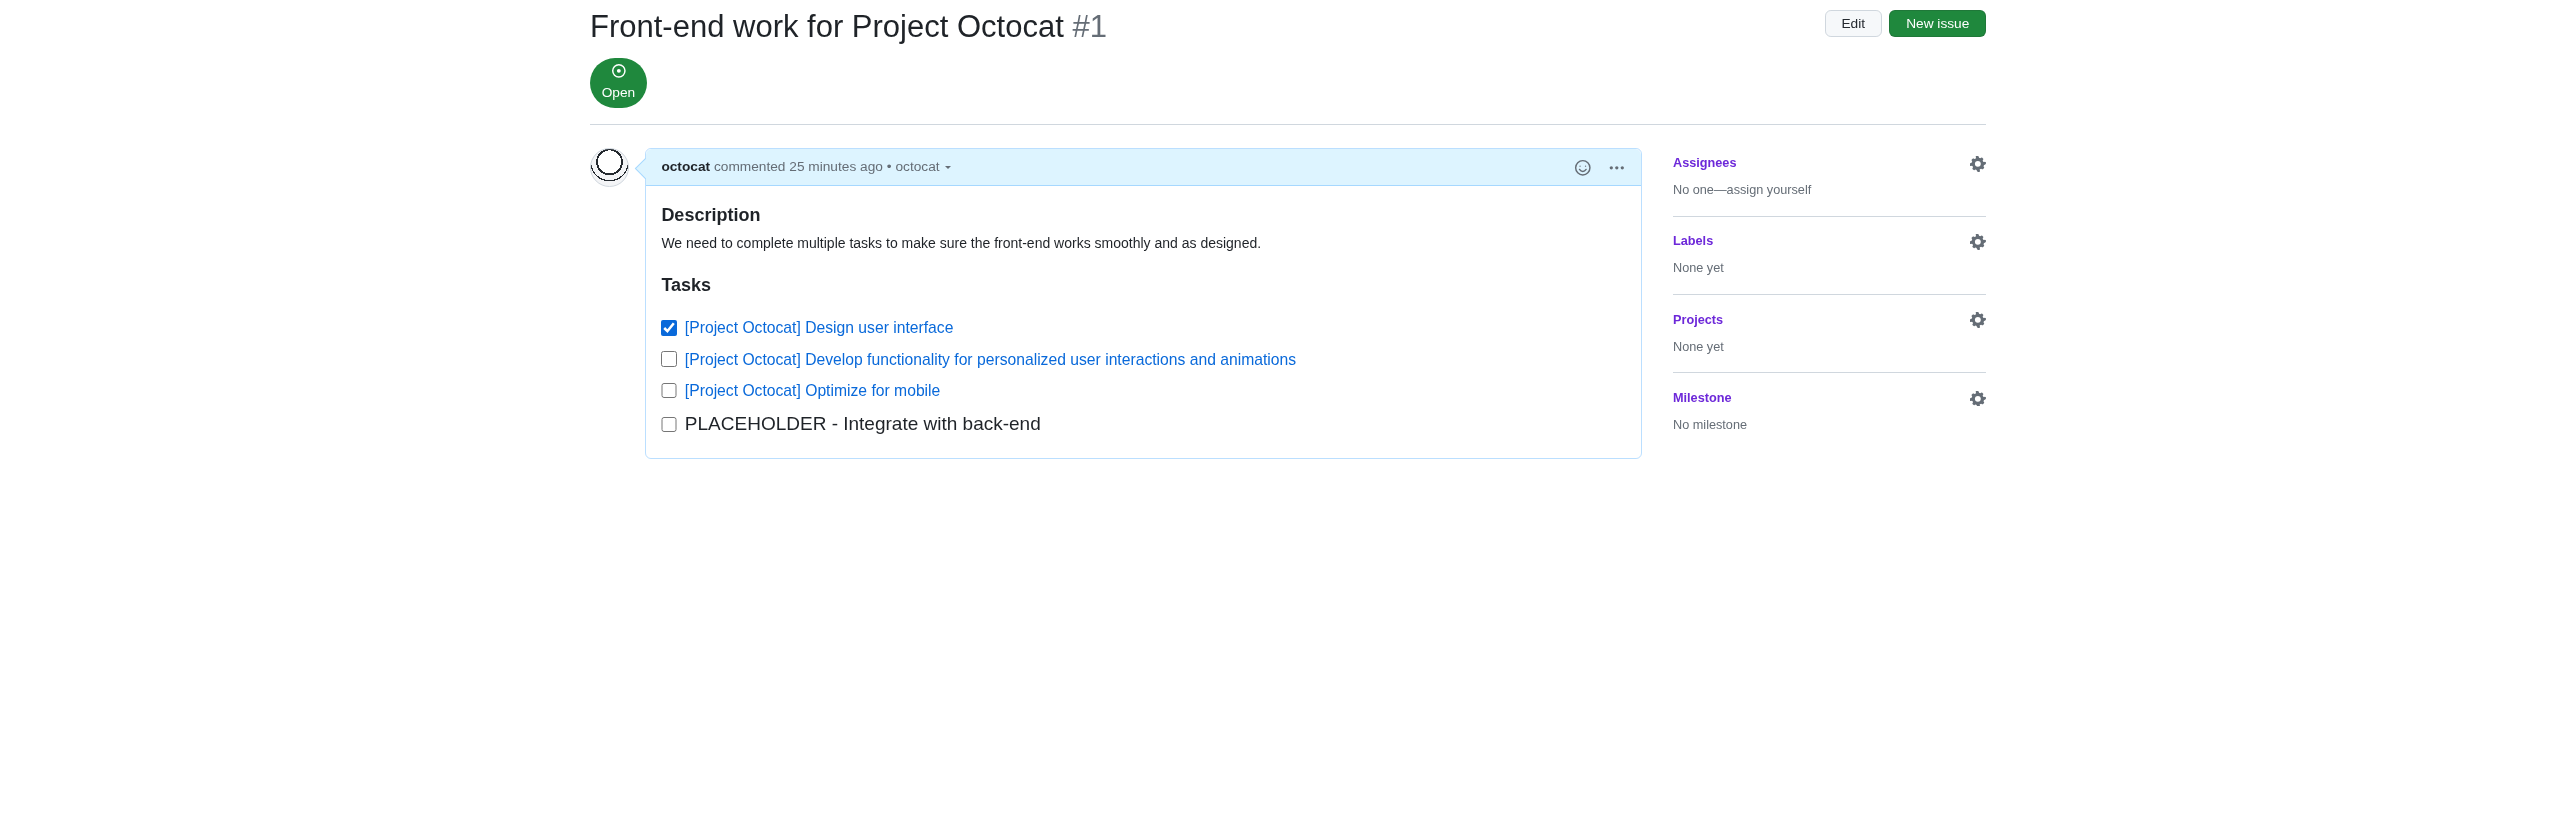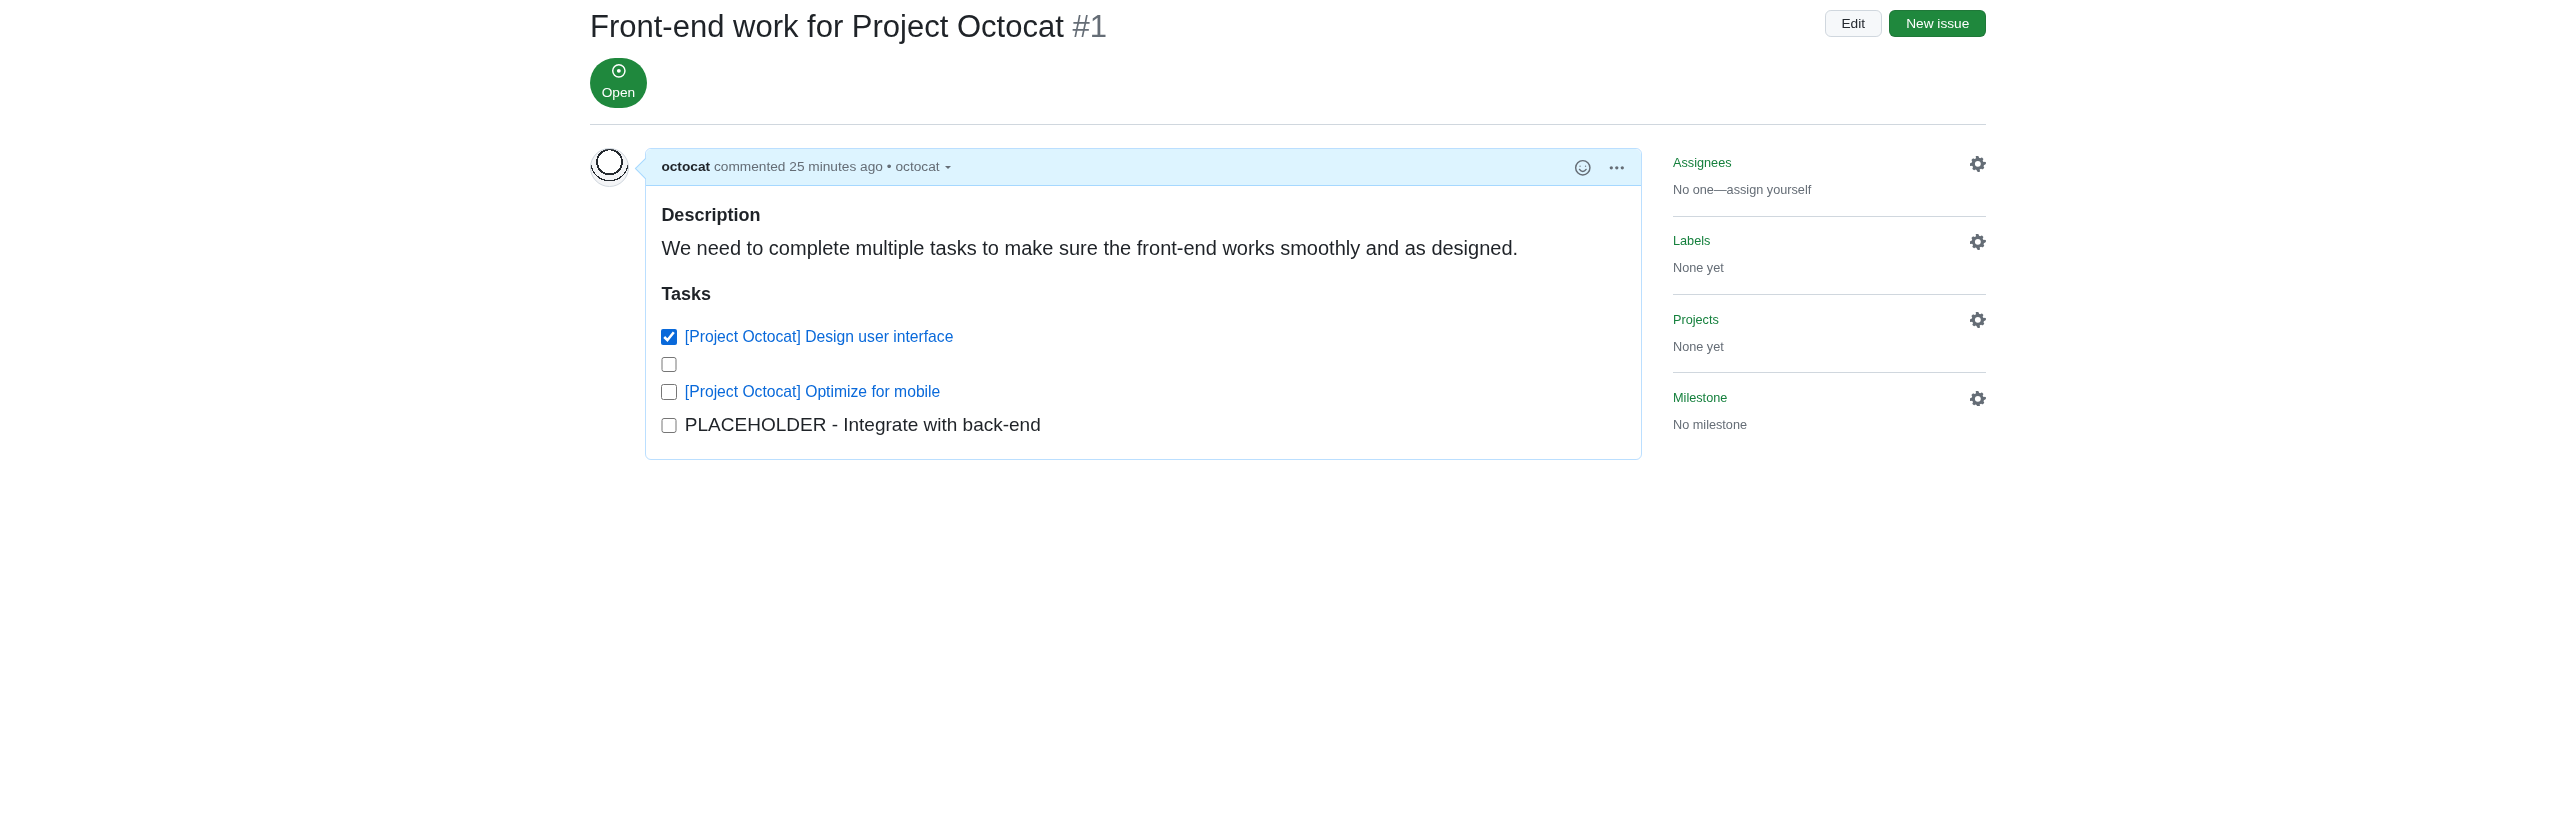--- a/index.html
+++ b/index.html
@@ -119,21 +119,21 @@
     }
     .comment-box {
       border-color: #54aeff66;
     }
     .comment-header-left { display: flex; align-items: center; gap: 3.9px; }
     .comment-author { font-weight: 600; color: #1f2328; }
     .comment-header-right { display: flex; align-items: center; gap: 15.7px; }
     .icon-btn { cursor: pointer; color: #656d76; display: inline-flex; }
     .comment-body { padding: 15.7px; }
     .comment-body h3 { font-size: 18px; font-weight: 600; margin-bottom: 3.9px; }
-    .comment-body p.desc { margin-bottom: 17.6px; color: #1f2328; font-size: 20px;}
+    .comment-body p.desc { margin-bottom: 17.6px; color: #1f2328; font-size: 14px;}
     .comment-body h3.tasks-h { margin-top: 7.8px; margin-bottom: 13.7px; }
     .task-item {
       display: flex;
       align-items: center;
       gap: 7.8px;
       padding: 3.9px 0;
     }
     .task-item input[type="checkbox"] {
       width: 15.7px; height: 15.7px;
       accent-color: #0969da;
@@ -151,22 +151,22 @@
     }
     .side-block:first-child { padding-top: 5.9px; }
     .side-head {
       display: flex;
       justify-content: space-between;
       align-items: center;
       margin-bottom: 7.8px;
     }
     .side-head h4 {
       font-size: 12.7px;
-      font-weight: 400;
-      color: #15803d;
+      font-weight: 700;
+      color: #6d28d9;
     }
     .side-value {
       font-size: 12.7px;
       color: #656d76;
     }
     .side-value a { color: #656d76; cursor: pointer; }
     .gear { color: #656d76; cursor: pointer; display: inline-flex; }
     .caret-down {
       display: inline-block;
       width: 0; height: 0;
@@ -240,20 +240,21 @@
           <h3>Description</h3>
           <p class="desc">We need to complete multiple tasks to make sure the front-end works smoothly and as designed.</p>
           <h3 class="tasks-h">Tasks</h3>
           <div id="task-list">
               <div class="task-item">
                 <input type="checkbox" checked="" style="">
                 <a class="task-link">[Project Octocat] Design user interface</a>
               </div>
               <div class="task-item">
                 <input type="checkbox" style="">
+                <a class="task-link">[Project Octocat] Develop functionality for personalized user interactions and animations</a>
               </div>
               <div class="task-item">
                 <input type="checkbox" style="">
                 <a class="task-link">[Project Octocat] Optimize for mobile</a>
               </div>
               <div class="task-item">
                 <input type="checkbox" style="">
                 <span class="task-text">PLACEHOLDER - Integrate with back-end</span>
               </div>
             </div>

